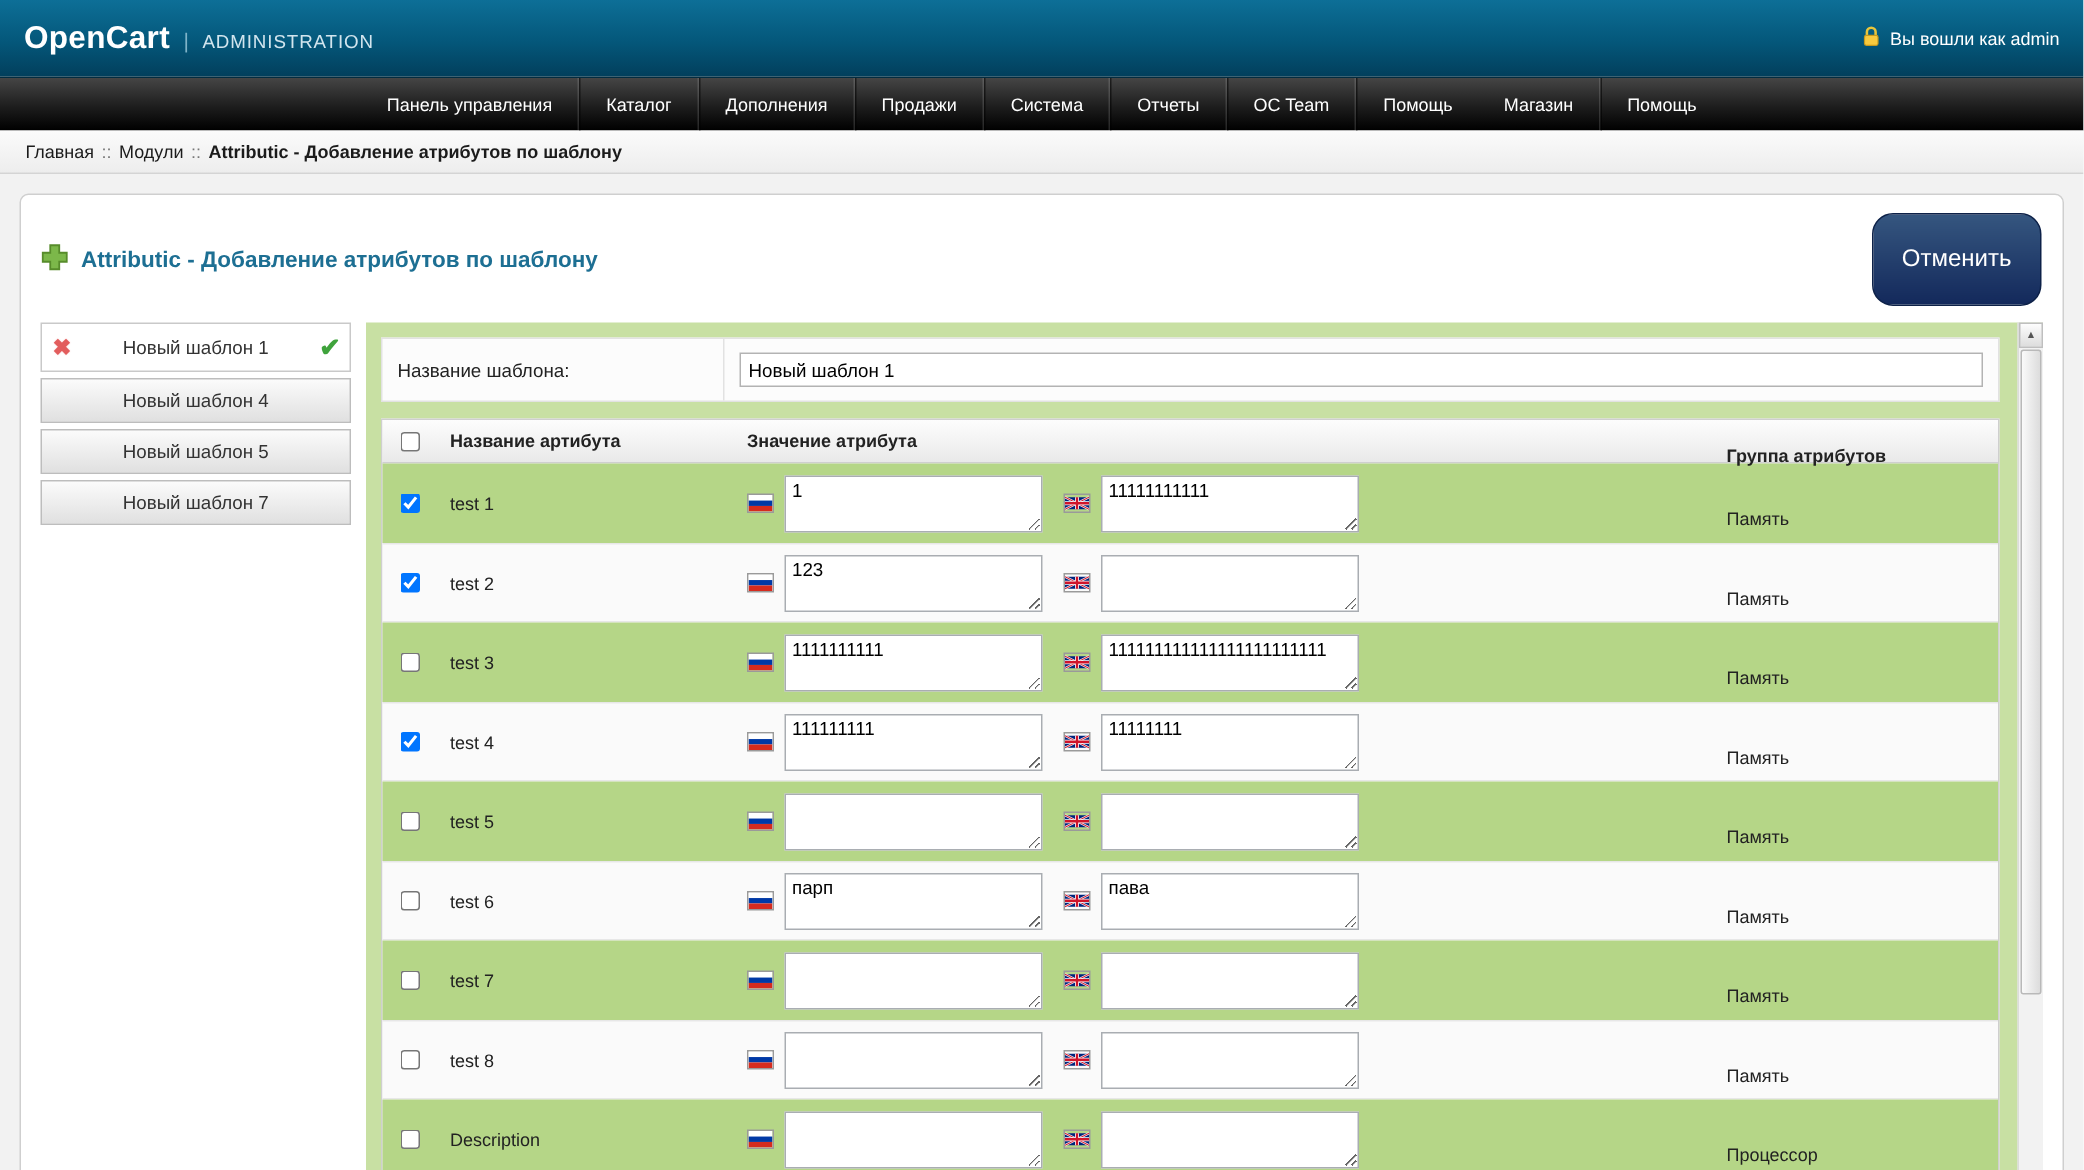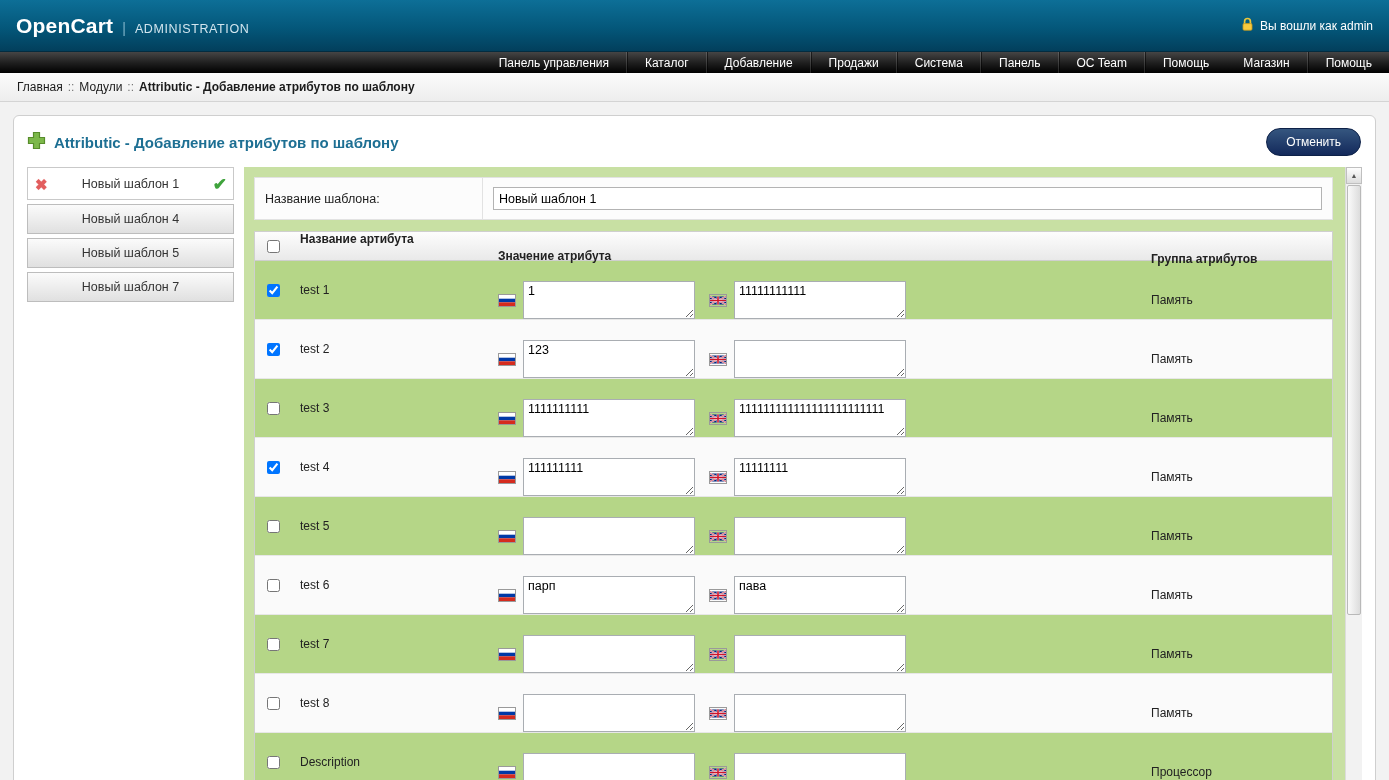--- a/index.html
+++ b/index.html
@@ -9,42 +9,42 @@
   
   .top { height:52px; background:linear-gradient(180deg,#0d6f97 0%,#04577a 55%,#023f5c 100%);
          border-bottom:1px solid #032c40; display:flex; align-items:center; justify-content:space-between; padding:0 16px; }
   .brand { display:flex; align-items:baseline; }
   .logo { color:#fff; font-size:21px; font-weight:bold; letter-spacing:.2px; }
   .logo-sep { color:#7fb3c8; margin:0 9px; font-size:14px; }
   .logo-sub { color:#d2e5ee; font-size:12.5px; letter-spacing:.6px; }
   .user { display:flex; align-items:center; gap:6px; color:#fff; font-size:12px; }
 
   
-  .menu { height:21px; background:linear-gradient(180deg,#454545 0%,#1d1d1d 55%,#000 100%);
-          display:flex; justify-content:flex-end; }
+  .menu { height:35px; background:linear-gradient(180deg,#454545 0%,#1d1d1d 55%,#000 100%);
+          display:flex; justify-content:center; }
   .menu ul { display:flex; list-style:none; }
   .menu li { display:flex; align-items:center; padding:0 17px; color:#fff; font-size:12px; cursor:pointer;
              border-right:1px solid rgba(255,255,255,.14); border-left:1px solid rgba(0,0,0,.55); }
   .menu ul li:first-child { border-left:none; }
   .menu ul li:last-child { border-right:none; }
 
   
   .crumbs { height:29px; background:linear-gradient(#fbfbfb,#ededed); border-bottom:1px solid #d4d4d4;
             display:flex; align-items:center; padding:0 17px; }
   .crumbs a { color:#1b1b1b; cursor:pointer; }
   .crumbs a.current { font-weight:bold; }
   .crumb-sep { color:#777; margin:0 5px; }
 
   
   .page-wrap { padding:13px 13px 0 13px; }
   .box { background:#fff; border:1px solid #cfcfcf; border-radius:6px; min-height:700px; }
   .heading { display:flex; align-items:center; gap:8px; padding:12px 14px 11px 13px; }
   .heading h1 { font-size:15px; color:#1d6f93; flex:1; }
   .btn-cancel { background:linear-gradient(#35567f,#13295b); color:#fff; border:1px solid #0d2148; border-radius:14px;
-                padding:6px 19px; font-size:12px; cursor:pointer; font-family:inherit; }
+                padding:21px 19px; font-size:16px; cursor:pointer; font-family:inherit; }
 
   .content { display:flex; align-items:flex-start; gap:10px; padding:0 13px 13px 13px; }
 
   
   .sidebar { width:207px; flex:none; display:flex; flex-direction:column; gap:4px; }
   .sb-item { position:relative; height:30px; display:flex; align-items:center; justify-content:center;
              background:linear-gradient(#fbfbfb,#e0e0e0); border:1px solid #bdbdbd; font-size:12.5px; color:#333; cursor:pointer; }
   .sb-item.active { background:#fff; border-color:#c9c9c9; height:33px; }
   .del-icon { position:absolute; left:7px; top:50%; transform:translateY(-50%); color:#e25d5d; font-size:15px;
               font-weight:bold; text-shadow:0 0 1px #f3bcbc; cursor:pointer; line-height:1; }
@@ -64,25 +64,25 @@
   .form-label { width:228px; flex:none; display:flex; align-items:center; padding:0 10px;
                 border-right:1px solid #e2e2e2; font-size:12.5px; color:#222; }
   .form-value { flex:1; display:flex; align-items:center; padding:8px 10px; }
   .name-input { width:100%; height:23px; border:1px solid #b3b3b3; padding:2px 5px; font-size:12.5px;
                 font-family:inherit; background:#fff; }
   .btn-expand { width:206px; height:28px; background:linear-gradient(#f9f9f9,#dfdfdf); border:1px solid #b7b7b7;
                 font-size:13.5px; color:#444; cursor:pointer; font-family:inherit; }
 
   
   .attr-table { border:1px solid #cfcfcf; background:#fff; }
-  .thead { display:flex; height:29px; background:linear-gradient(#fdfdfd,#e9e9e9);
+  .thead { display:flex; align-items:center; height:29px; background:linear-gradient(#fdfdfd,#e9e9e9);
            border-bottom:1px solid #cfcfcf; font-weight:bold; color:#222; }
   .col-check { width:36px; flex:none; display:flex; align-items:center; justify-content:center; align-self:stretch; }
   .col-name  { width:198px; flex:none; padding-left:9px; }
-  .col-value { flex:1; padding-left:9px; display:flex; align-items:center;margin-top:20px; }
+  .col-value { flex:1; padding-left:9px; display:flex; align-items:center; }
   .col-group { width:190px; flex:none; padding-left:9px;margin-top:20px; }
   .arow { display:flex; align-items:center; min-height:53px; }
   .arow.green { background:#b5d687; }
   .arow.white { background:#fafafa; border-top:1px solid #e7e7e7; border-bottom:1px solid #e7e7e7; }
   .flag { display:inline-flex; flex:none; border:1px solid #9a9a9a; line-height:0; }
   .flag.ru { margin-right:7px; }
   .flag.gb { margin:0 7px 0 14px; }
   .attr-ta { width:172px; height:38px; border:1px solid #a9adb2; background:#fff; font-family:inherit;
              font-size:12.5px; padding:2px 4px; resize:both; }
 
@@ -112,27 +112,27 @@
     <span>Вы вошли как admin</span>
   </div>
 </header>
 
 <nav class="menu">
   <ul>
   <li>Панель управления</li>
 
   <li>Каталог</li>
 
-  <li>Добавление</li>
+  <li>Дополнения</li>
 
   <li>Продажи</li>
 
   <li>Система</li>
 
-  <li>Панель</li>
+  <li>Отчеты</li>
 
   <li>OC Team</li>
 
   <li>Помощь</li>
 </ul>
   <ul>
   <li>Магазин</li>
 
   <li>Помощь</li>
 </ul>

